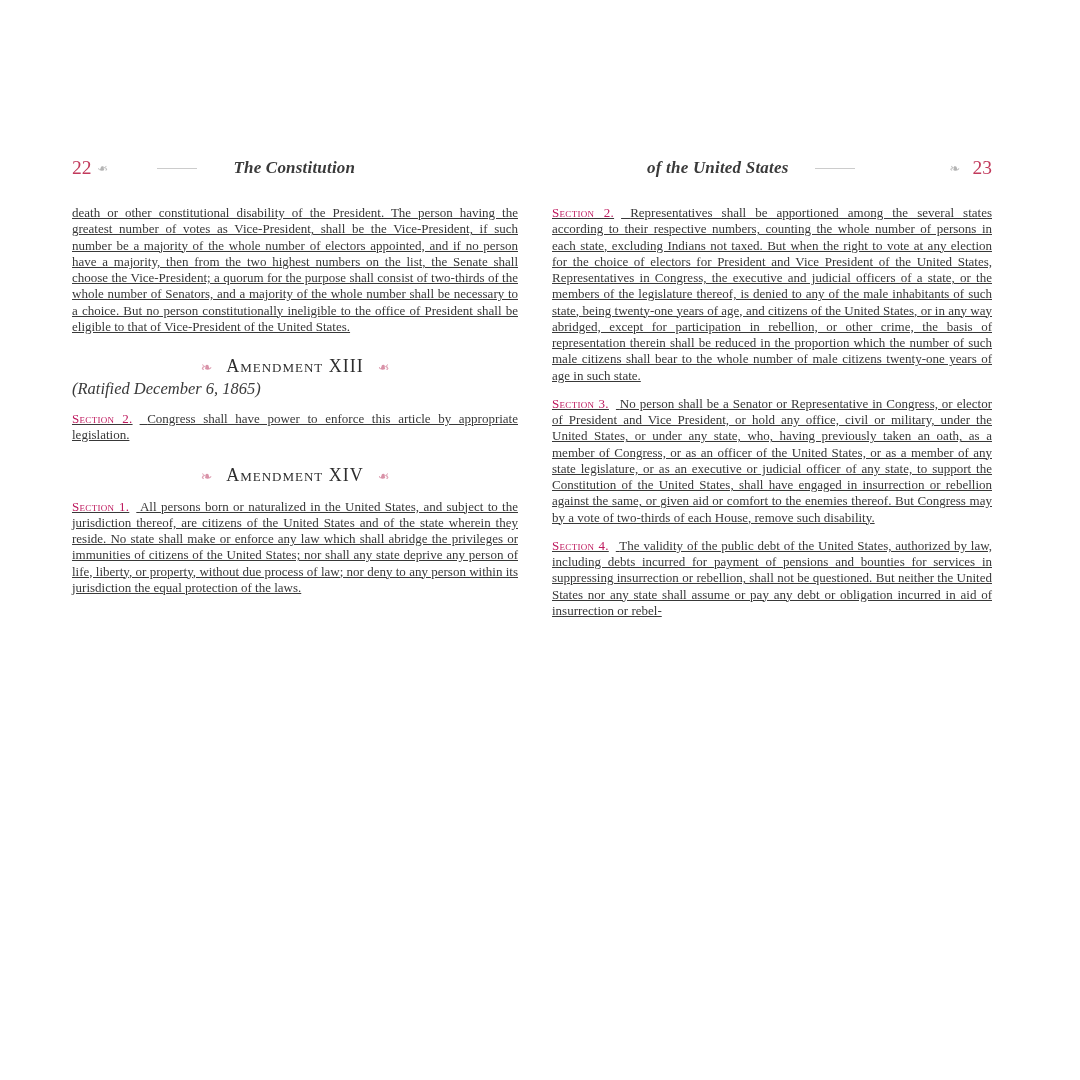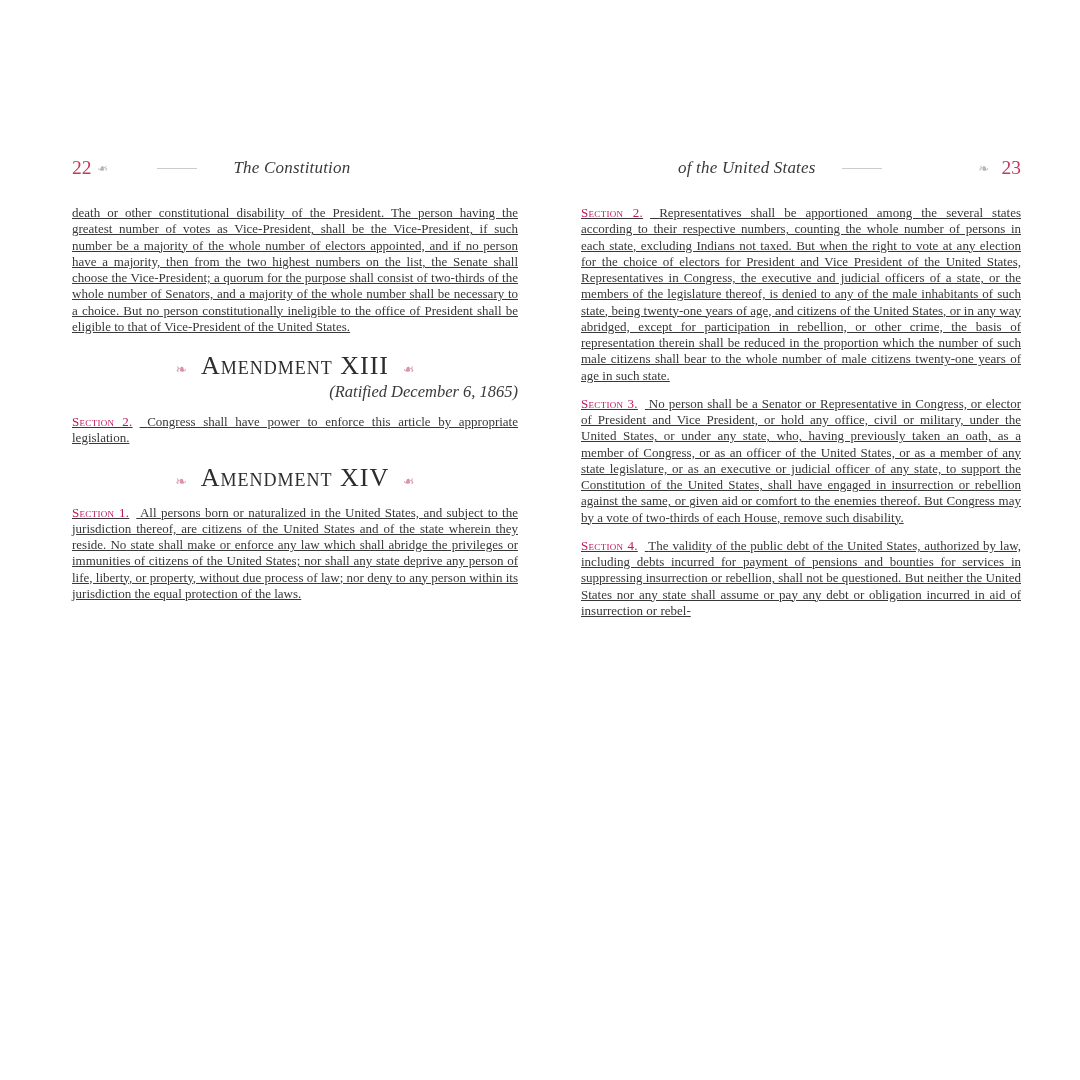--- a/index.html
+++ b/index.html
@@ -18,39 +18,40 @@
     position: relative;
     width: 1080px;
     height: 1080px;
     background: #ffffff;
   }
   .page {
     position: absolute;
     top: 0;
   }
   .page-left  { left: 72px;  width: 446px; }
-  .page-right { left: 581px; width: 440px; }
+  .page-right { left: 552px; width: 440px; }
 
   
   .running-head {
     display: flex;
     align-items: center;
     margin-top: 156px;
     height: 24px;
     font-size: 17px;
   }
   .pagenum {
     font-size: 19.5px;
     color: #c23a5c;
     line-height: 1;
   }
   .head-title {
     font-style: italic;
     color: #3a3a3a;
     letter-spacing: 0.2px;
+    font-weight: bold;
   }
   .rule {
     width: 40px;
     height: 1px;
     background: #cccccc;
     flex: 0 0 auto;
   }
   .spacer { flex: 1 1 auto; }
   .orn {
     font-family: "DejaVu Sans", sans-serif;
@@ -88,28 +89,28 @@
   }
 
   
   .amend-head {
     margin: 16px 0 0;
     text-align: center;
     font-weight: normal;
   }
   .amend-title {
     font-variant: small-caps;
-    font-size: 26px;
+    font-size: 18px;
     letter-spacing: 1px;
     color: #2d2d2d;
     margin: 0 8px;
   }
   .ratified {
     margin: 1px 0 12px;
-    text-align: right;
+    text-align: left;
     font-style: italic;
     font-size: 16.5px;
     color: #3a3a3a;
   }
 </style>
 </head>
 <body>
 
 <div class="spread">
 

